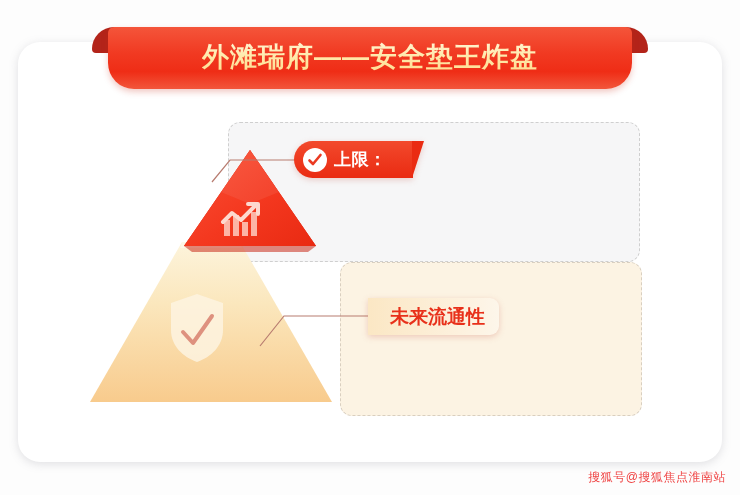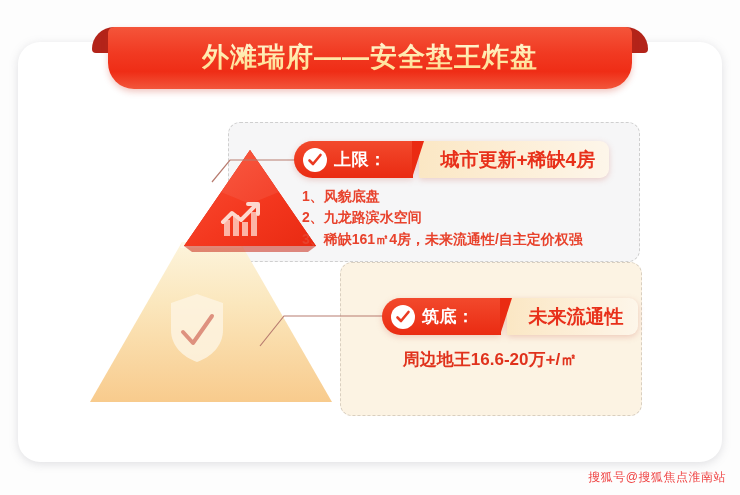--- a/index.html
+++ b/index.html
@@ -93,21 +93,20 @@
     border-color:#d9cfc0;
   }
 
   
   .badge{
     position:absolute;
     display:flex;align-items:stretch;
     height:37px;
     z-index:5;
     filter:drop-shadow(0 2px 3px rgba(190,60,40,.22));
-    gap:20px;
   }
   .badge-top{left:294px;top:141px;}
   .badge-bot{left:382px;top:298px;}
 
   .badge-red{
     position:relative;
     background:linear-gradient(180deg,#f2492c 0%,#ea2b12 100%);
     display:flex;align-items:center;
     padding:0 26px 0 9px;
     border-top-left-radius:19px;border-bottom-left-radius:19px;
@@ -246,44 +245,27 @@
 
   <div class="badge badge-top">
     <div class="badge-red">
       <span class="badge-check">
         <svg width="18" height="18" viewBox="0 0 18 18">
           <path d="M3.5 9.5 L7 13 L14.5 4" fill="none" stroke="#ea3a22" stroke-width="2.6" stroke-linecap="round" stroke-linejoin="round"></path>
         </svg>
       </span>
       <span class="badge-label">上限：</span>
     </div>
-    <div class="badge-cream">
-      <span class="badge-value">城市更新+稀缺4房</span>
-    </div>
-  </div>
-
-  <div class="bullets">
-    <div class="bullet">1、风貌底盘</div>
-    <div class="bullet">2、九龙路滨水空间</div>
-    <div class="bullet">3、稀缺161㎡4房，未来流通性/自主定价权强</div>
-  </div>
+  </div>
+
 
   <div class="badge badge-bot">
-    <div class="badge-red">
-      <span class="badge-check">
-        <svg width="18" height="18" viewBox="0 0 18 18">
-          <path d="M3.5 9.5 L7 13 L14.5 4" fill="none" stroke="#ea3a22" stroke-width="2.6" stroke-linecap="round" stroke-linejoin="round"></path>
-        </svg>
-      </span>
-      <span class="badge-label">筑底：</span>
-    </div>
     <div class="badge-cream">
       <span class="badge-value">未来流通性</span>
     </div>
   </div>
 
   <div class="caption">
-    <div class="caption-line">周边地王16.6-20万+/㎡</div>
   </div>
 
   <div class="watermark">搜狐号@搜狐焦点淮南站</div>
 
 </div>
 
 </body></html>

